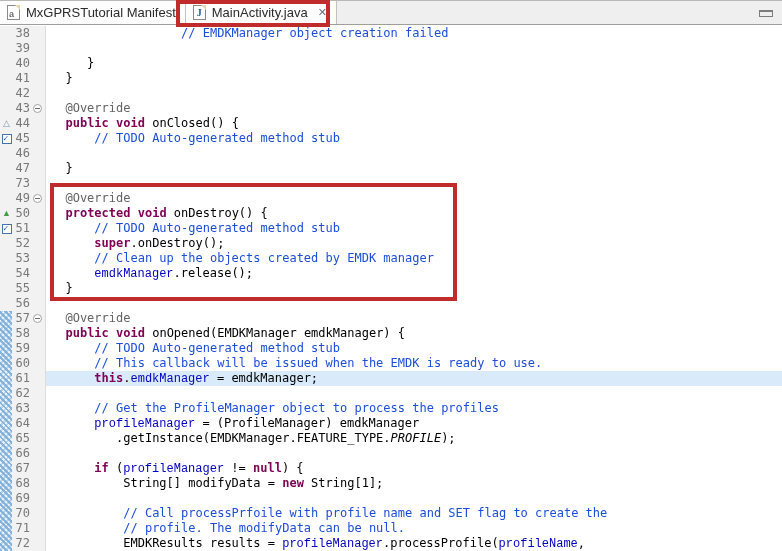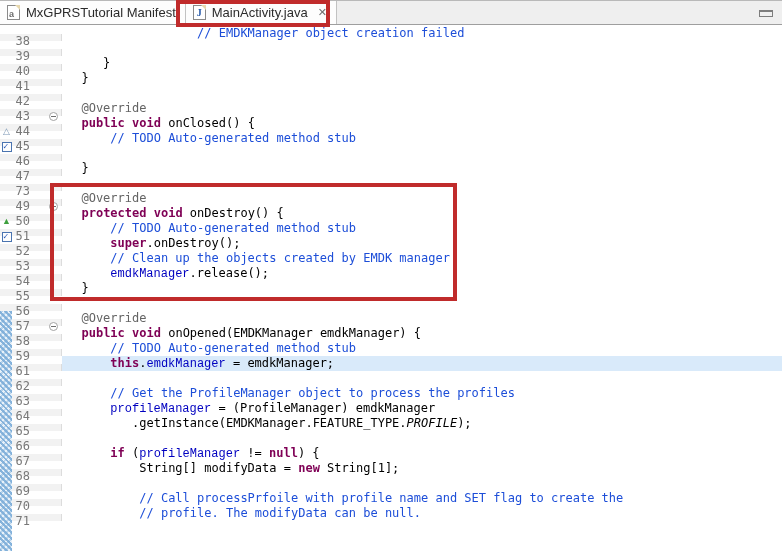--- a/index.html
+++ b/index.html
@@ -36,22 +36,22 @@
   #view-menu-icon {
     position:absolute; right:9px; top:9px; width:14px; height:7px;
     border:1px solid #7d7d7d; border-top:2px solid #7d7d7d; background:#efefef;
   }
 
   
   #editor { position:absolute; left:0; top:25px; width:782px; height:526px; background:#fff; overflow:hidden; }
   #code-rows { position:absolute; left:0; top:1px; width:100%; }
   .row { display:flex; height:15px; position:relative; }
   .gutter {
-    flex:none; width:62px; position:relative;
-    background:#f2f2f2; border-right:1px solid #dcdcdc;margin-top:8px;
+    flex:none; width:46px; position:relative;
+    background:#f2f2f2; border-right:1px solid #dcdcdc;
   }
   .num {
     position:absolute; left:0; top:0; width:30px; height:15px;
     text-align:right; font:12px/15px "DejaVu Sans Mono", monospace; color:#787878;
   }
   .marker { position:absolute; left:0; top:0; width:13px; height:15px;
     display:flex; align-items:center; justify-content:center; }
   .m-ov  { font-size:9px; color:#7b97b5; line-height:15px; }
   .m-ovg { font-size:9px; color:#3fa03f; line-height:15px; }
   .m-task {
@@ -264,20 +264,26 @@
         </div>
         <div class="row">
           <div class="gutter">
             <span class="marker">
               <span class="m-task"></span>
             </span>
             <span class="num">59</span>
           </div>
           <div class="code"><span class="cm">      // TODO Auto-generated method stub</span></div>
         </div>
+        <div class="row">
+          <div class="gutter">
+            <span class="num">60</span>
+          </div>
+          <div class="code"><span class="cm">      // This callback will be issued when the EMDK is ready to use.</span></div>
+        </div>
         <div class="row hl">
           <div class="gutter">
             <span class="num">61</span>
           </div>
           <div class="code"><span>      </span><span class="kw">this</span><span>.</span><span class="fld">emdkManager</span><span> = emdkManager;</span></div>
         </div>
         <div class="row">
           <div class="gutter">
             <span class="num">62</span>
           </div>
@@ -329,20 +335,26 @@
           <div class="gutter">
             <span class="num">70</span>
           </div>
           <div class="code"><span class="cm">          // Call processPrfoile with profile name and SET flag to create the</span></div>
         </div>
         <div class="row">
           <div class="gutter">
             <span class="num">71</span>
           </div>
           <div class="code"><span class="cm">          // profile. The modifyData can be null.</span></div>
+        </div>
+        <div class="row">
+          <div class="gutter">
+            <span class="num">72</span>
+          </div>
+          <div class="code"><span>          EMDKResults results = </span><span class="fld">profileManager</span><span>.processProfile(</span><span class="fld">profileName</span><span>,</span></div>
         </div>
       </div>
   </div>
 
   <div id="redbox-tab" class="redbox"></div>
   <div id="redbox-code" class="redbox"></div>
 
 </div>
 
 </body></html>

